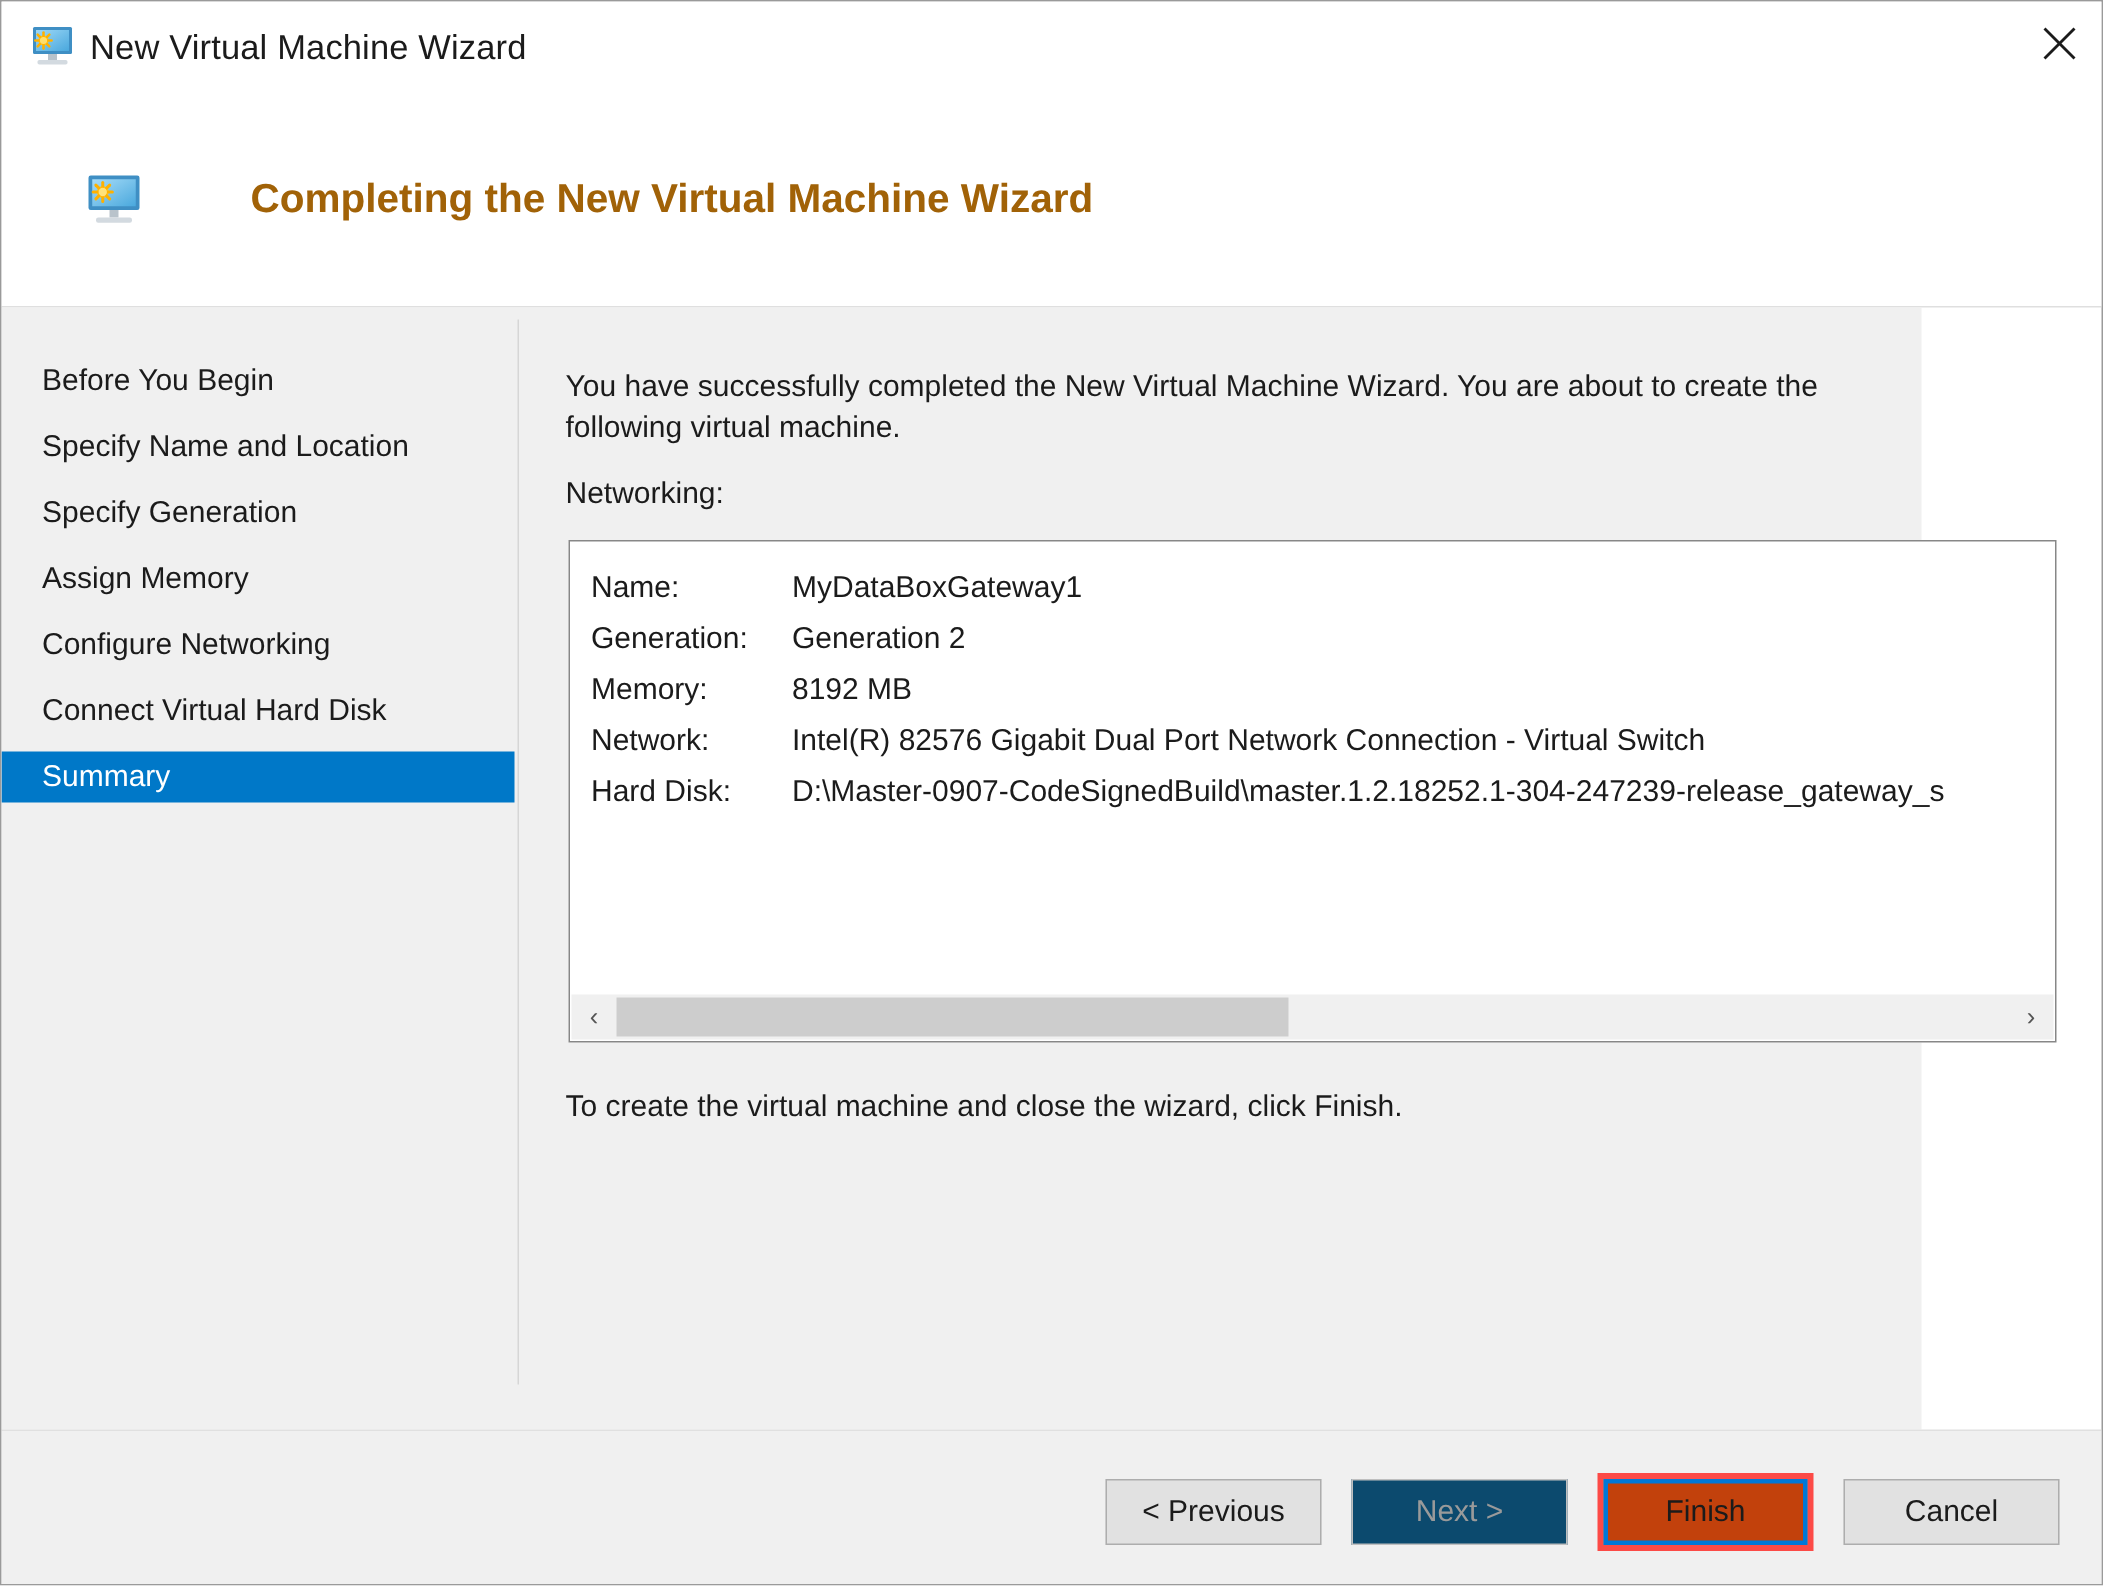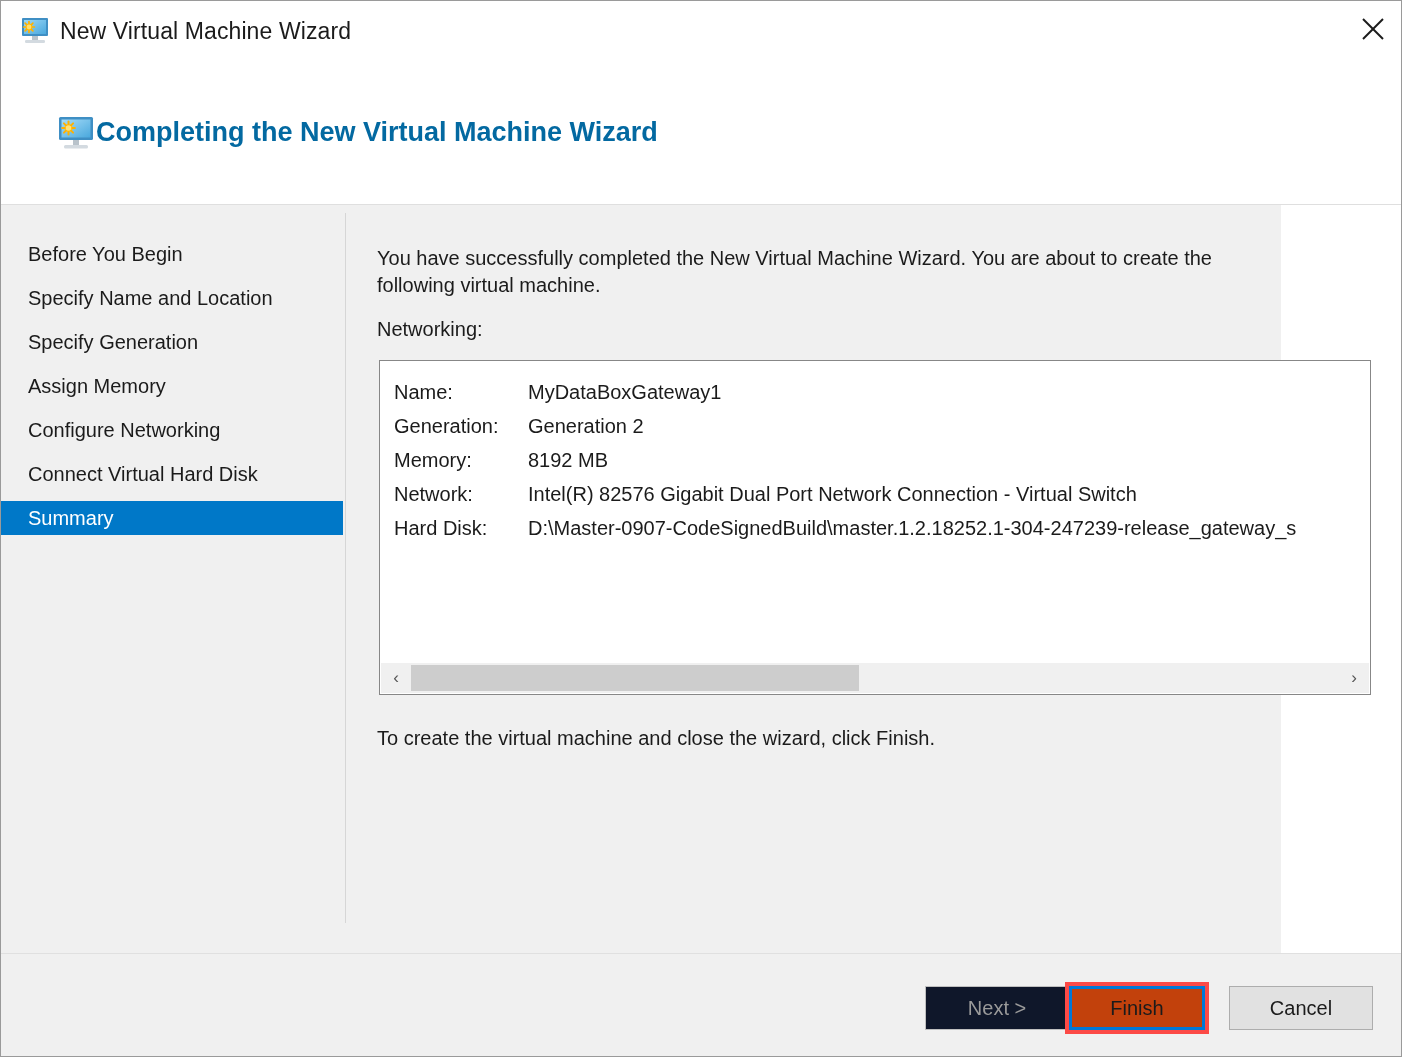--- a/index.html
+++ b/index.html
@@ -73,23 +73,24 @@
     align-items: center;
   }
   #header-icon {
     margin-left: 55px;
     width: 40px;
     height: 40px;
     position: relative;
     flex: 0 0 auto;
   }
   #header-title {
+    margin-left: 71px;
     font-size: 27px;
     font-weight: bold;
-    color: #0369a1;
+    color: #a16207;
     white-space: nowrap;
   }
   #header-rule {
     position: absolute;
     left: 0; top: 203px;
     width: 1400px;
     height: 1px;
     background: #dfdfdf;
   }
 
@@ -265,23 +266,23 @@
     font-size: 20px;
     font-family: "Liberation Sans", sans-serif;
     display: flex;
     align-items: center;
     justify-content: center;
     cursor: default;
     white-space: nowrap;
   }
   #btn-previous { left: 736px; width: 144px; }
   #btn-next {
-    left: 924px;
+    left: 900px;
     width: 144px;
-    background: #0f172a;
+    background: #0c4a6e;
     border-color: #bfbfbf;
     color: #9a9a9a;
   }
   #btn-finish-wrap {
     position: absolute;
     left: 1064px;
     top: 981px;
     width: 144px;
     height: 52px;
     box-sizing: border-box;
@@ -426,19 +427,20 @@
         </div>
       </div>
 
       <div id="finish-hint">To create the virtual machine and close the wizard, click Finish.</div>
     </div>
   </div>
 
   <div id="footer-rule"></div>
   <div id="footer"></div>
 
+  <div class="wiz-button" id="btn-previous">&lt; Previous</div>
   <div class="wiz-button" id="btn-next">Next &gt;</div>
   <div id="btn-finish-wrap">
     <div id="btn-finish">Finish</div>
   </div>
   <div class="wiz-button" id="btn-cancel">Cancel</div>
 
 </div>
 
 </body></html>

